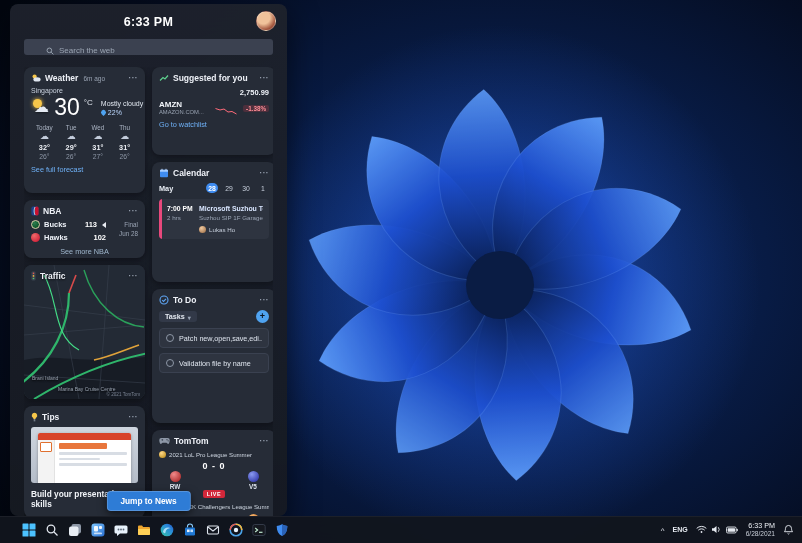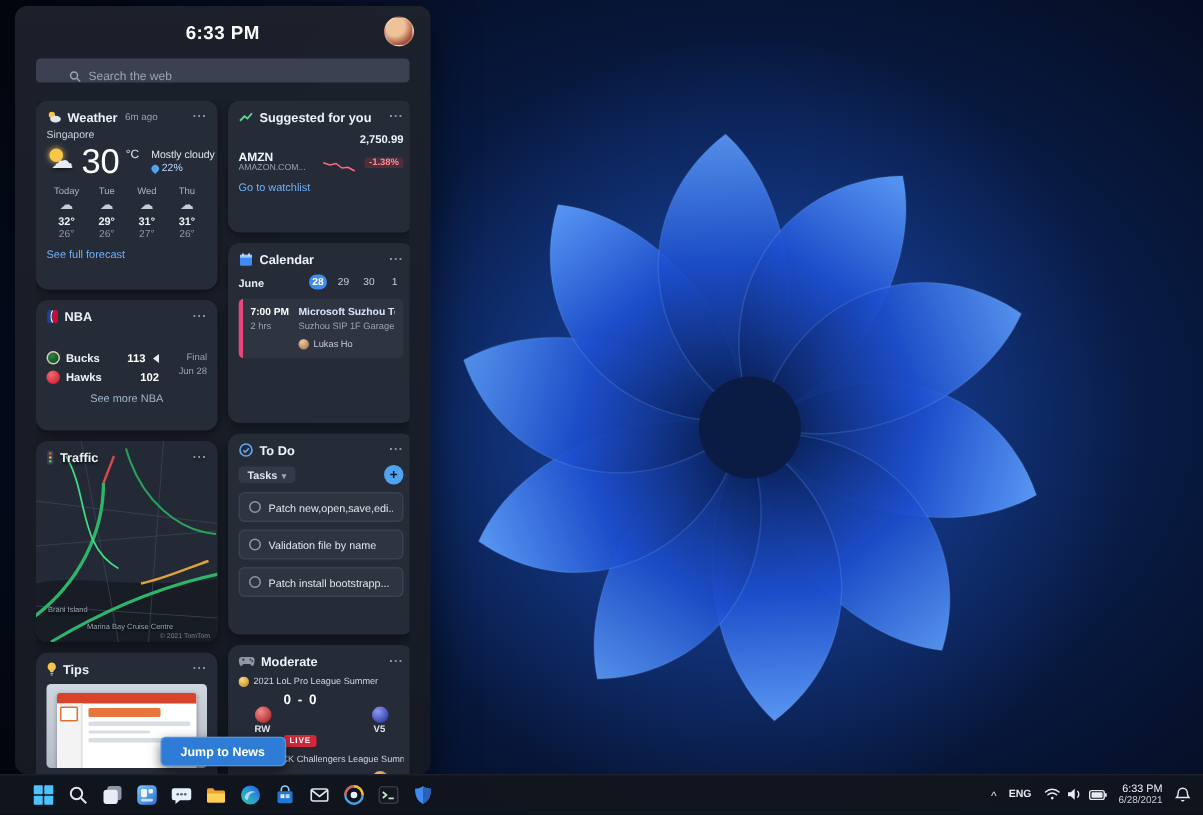--- a/index.html
+++ b/index.html
@@ -56,22 +56,22 @@
 .card.stocks{height:88px}
 .stock-row{display:flex;align-items:flex-end;margin-top:5px;gap:3px}
 .s-left{min-width:0;flex:1}
 .s-sym{font-size:8px;font-weight:700;color:#f2f5fa}
 .s-name{font-size:5.8px;color:#97a1b0;white-space:nowrap;overflow:hidden}
 .s-right{text-align:right}
 .s-price{font-size:7.5px;font-weight:600;color:#eef2f8}
 .s-chg{font-size:6.3px;color:#ff8d96;background:rgba(220,60,80,.22);padding:0 3px;border-radius:2px;display:inline-block;margin-top:1px;font-weight:700}
 
 
-.card.nba{height:87px}
-.nba-body{display:flex;margin-top:14px}
+.card.nba{height:58px}
+.nba-body{display:flex;margin-top:0}
 .nba-rows{flex:1;min-width:0}
 .nba-row{display:flex;align-items:center;gap:4px;margin-top:4px}
 .team-logo{width:9px;height:9px;border-radius:50%;flex-shrink:0}
 .team-logo.bucks{background:radial-gradient(circle at 35% 30%,#2e7d4f,#00471b);border:1px solid #d8cfa8}
 .team-logo.hawks{background:radial-gradient(circle at 35% 30%,#f06a6a,#c8102e)}
 .team-name{font-size:7.5px;font-weight:700;color:#eef2f8;flex:1}
 .team-score{font-size:7.5px;font-weight:700;color:#fff}
 .winner{width:0;height:0;border-top:3px solid transparent;border-bottom:3px solid transparent;border-right:4px solid #e8ecf2;margin-left:1px}
 .nba-status{width:32px;text-align:right;display:flex;flex-direction:column;gap:2px;font-size:6.3px;color:#9aa4b4;justify-content:center}
 
@@ -125,21 +125,21 @@
 .league-icon.lpl{background:radial-gradient(circle at 35% 30%,#ffd98a,#b8860b)}
 .league-icon.lck{background:radial-gradient(circle at 35% 30%,#bfd4e8,#4a6a8a)}
 .teams{display:flex;align-items:center;margin-top:4px;padding:0 2px}
 .tside{display:flex;flex-direction:column;align-items:center;gap:1px;width:28px}
 .tlogo{width:11px;height:11px;border-radius:50%}
 .tlogo.rw{background:radial-gradient(circle at 35% 30%,#f08a8a,#a01818)}
 .tlogo.v5{background:radial-gradient(circle at 35% 30%,#8a9af0,#20249a)}
 .tlogo.unk{background:radial-gradient(circle at 35% 30%,#9aa6b6,#404a58)}
 .tlogo.hle{background:radial-gradient(circle at 35% 30%,#ffc27a,#c05a10)}
 .tabbr{font-size:6.4px;color:#dfe5ee;font-weight:700;white-space:nowrap}
-.tmid{flex:1;display:flex;flex-direction:column;align-items:flex-start;gap:19px}
+.tmid{flex:1;display:flex;flex-direction:column;align-items:center;gap:19px}
 .tscore{font-size:9px;font-weight:700;color:#fff;letter-spacing:1px;line-height:1}
 .live{background:#d2273a;color:#fff;font-size:5.4px;font-weight:700;padding:1px 4px;border-radius:2px;letter-spacing:.6px}
 
 
 .card.tips{height:112px}
 .tips-shot{height:56px;border-radius:3px;background:linear-gradient(#cfd6df,#b4bcc8);position:relative;overflow:hidden;margin-top:5px}
 .shot-win{position:absolute;left:7px;top:6px;right:7px;bottom:0;background:#fff;border-radius:2px 2px 0 0;box-shadow:0 1px 3px rgba(0,0,0,.35);overflow:hidden}
 .shot-ribbon{height:7px;background:#d8432a}
 .shot-body{display:flex;height:calc(100% - 7px)}
 .shot-side{width:17px;background:#f3f3f3;border-right:1px solid #e2e2e2;padding:2px}
@@ -412,21 +412,21 @@
                 <rect x="1" y="1.8" width="8" height="7.4" rx="1" fill="#3f8cf0"></rect>
                 <rect x="1" y="1.8" width="8" height="2" fill="#9cc8ff"></rect>
                 <line x1="3" y1="0.8" x2="3" y2="2.6" stroke="#dfe9ff" stroke-width="0.9"></line>
                 <line x1="7" y1="0.8" x2="7" y2="2.6" stroke="#dfe9ff" stroke-width="0.9"></line>
               </svg>
             <span>Calendar</span>
             <span class="spacer"></span>
             <span class="more">···</span>
           </div>
           <div class="cal-strip">
-            <span class="cal-month">June</span>
+            <span class="cal-month">May</span>
             <span class="cal-days">
               <span class="cal-day selected">28</span>
               <span class="cal-day">29</span>
               <span class="cal-day">30</span>
               <span class="cal-day">1</span>
             </span>
           </div>
           <div class="cal-event">
             <span class="ev-bar"></span>
             <div class="ev-left">
@@ -462,37 +462,33 @@
             <span class="spacer"></span>
             <button class="add-task">+</button>
           </div>
           <div class="task-row">
             <span class="task-check"></span>
             <span class="task-text">Patch new,open,save,edi...</span>
           </div>
           <div class="task-row">
             <span class="task-check"></span>
             <span class="task-text">Validation file by name</span>
-          </div>
-          <div class="task-row">
-            <span class="task-check"></span>
-            <span class="task-text">Patch install bootstrapp...</span>
           </div>
         </article>
 
         <article class="card esports">
           <div class="card-head">
             <svg viewBox="0 0 12 8" width="11" height="8">
                 <path d="M2.5 0.8h7a2.2 2.2 0 0 1 2.2 2.2c0 2-0.6 4.2-1.6 4.2-0.8 0-1.2-1.4-2.1-1.4H4c-0.9 0-1.3 1.4-2.1 1.4-1 0-1.6-2.2-1.6-4.2A2.2 2.2 0 0 1 2.5 0.8z" fill="#8d97a6"></path>
                 <circle cx="8.7" cy="2.6" r="0.7" fill="#3a4250"></circle>
                 <circle cx="10" cy="3.8" r="0.7" fill="#3a4250"></circle>
                 <rect x="2.6" y="2.3" width="2" height="0.8" rx="0.3" fill="#3a4250"></rect>
                 <rect x="3.2" y="1.7" width="0.8" height="2" rx="0.3" fill="#3a4250"></rect>
               </svg>
-            <span>Moderate</span>
+            <span>TomTom</span>
             <span class="spacer"></span>
             <span class="more">···</span>
           </div>
           <div class="match">
             <div class="league">
               <span class="league-icon lpl"></span>
               <span>2021 LoL Pro League Summer</span>
             </div>
             <div class="teams">
               <div class="tside">

